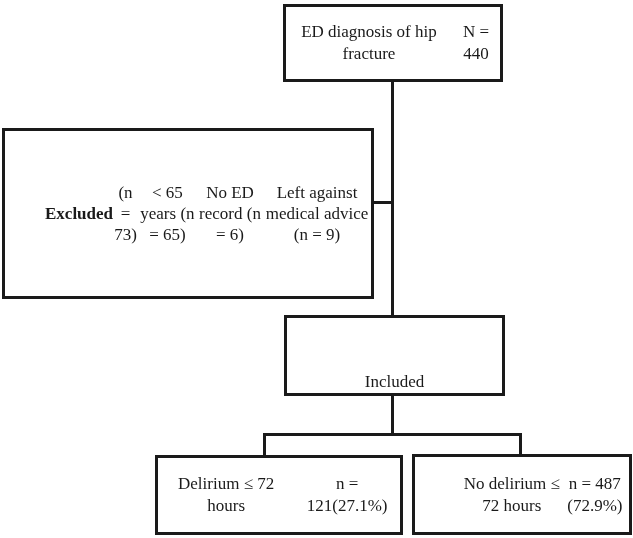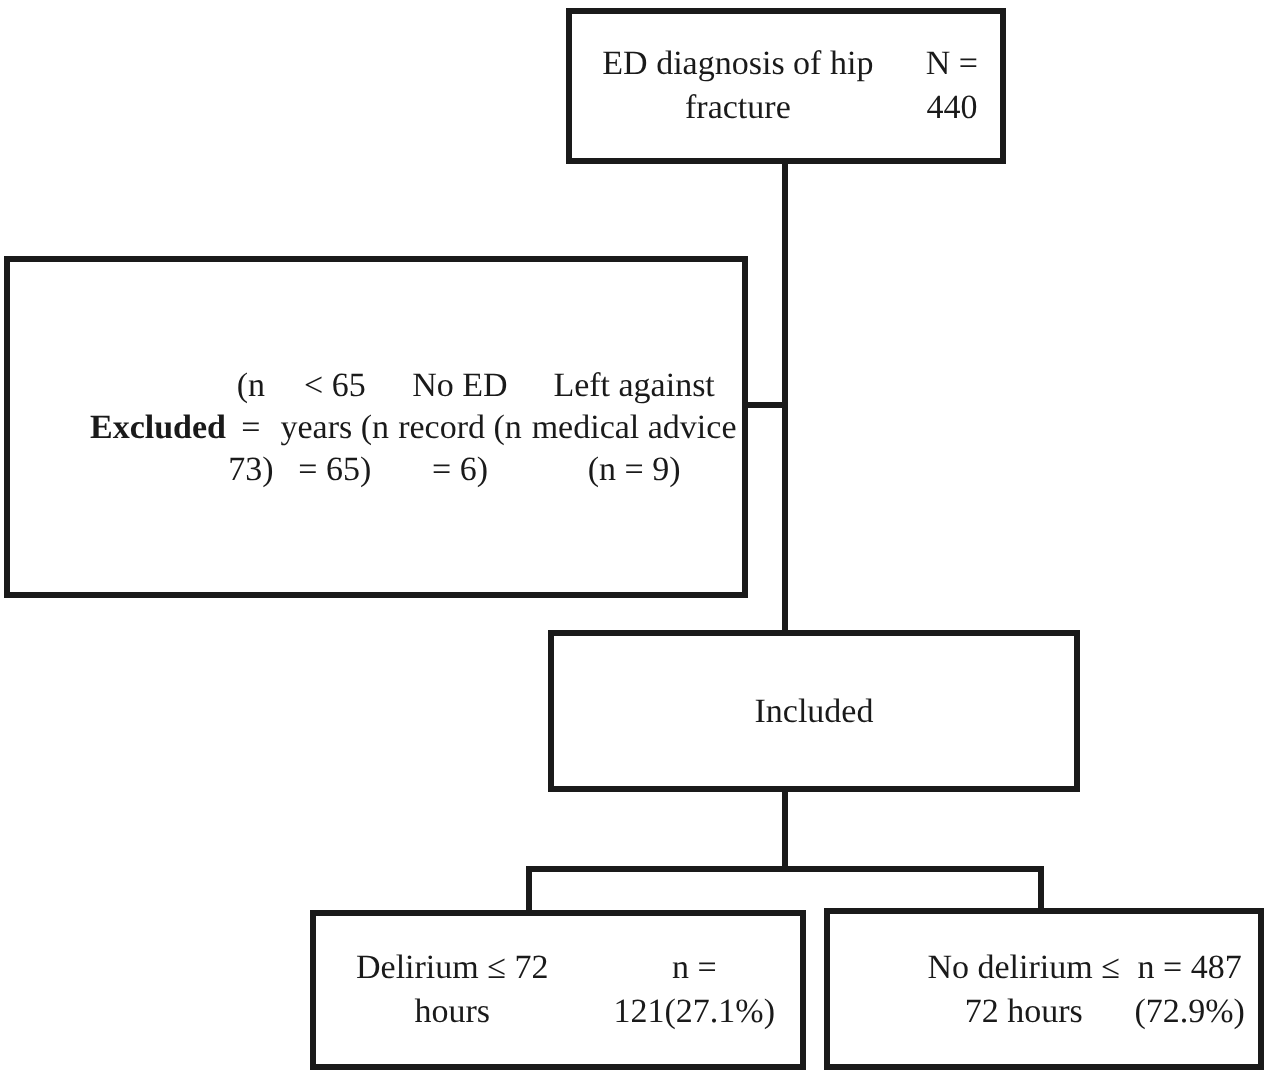--- a/index.html
+++ b/index.html
@@ -35,21 +35,21 @@
     line-height: 22px;
   }
   .node .bold { font-weight: bold; }
   .connector {
     position: absolute;
     background: var(--line-color);
   }
   
   #box-top        { left: 283px; top: 4px;   width: 220px; height: 78px; }
   #box-excluded   { left: 2px;   top: 128px; width: 372px; height: 171px; line-height: 21px; padding-left: 40px; }
-  #box-included   { left: 274px; top: 315px; width: 266px; height: 81px; }
+  #box-included   { left: 284px; top: 315px; width: 221px; height: 81px; align-items: flex-end; }
   #box-delirium   { left: 155px; top: 455px; width: 248px; height: 80px; }
   #box-nodelirium { left: 412px; top: 454px; width: 220px; height: 81px; padding-left: 48px; }
   
   #conn-spine        { left: 391px; top: 82px;  width: 3px;   height: 233px; }
   #conn-excluded-stub{ left: 374px; top: 201px; width: 18px;  height: 3px; }
   #conn-included-down{ left: 391px; top: 396px; width: 3px;   height: 40px; }
   #conn-branch       { left: 263px; top: 433px; width: 259px; height: 3px; }
   #conn-drop-left    { left: 263px; top: 433px; width: 3px;   height: 23px; }
   #conn-drop-right   { left: 519px; top: 433px; width: 3px;   height: 22px; }
 </style>

